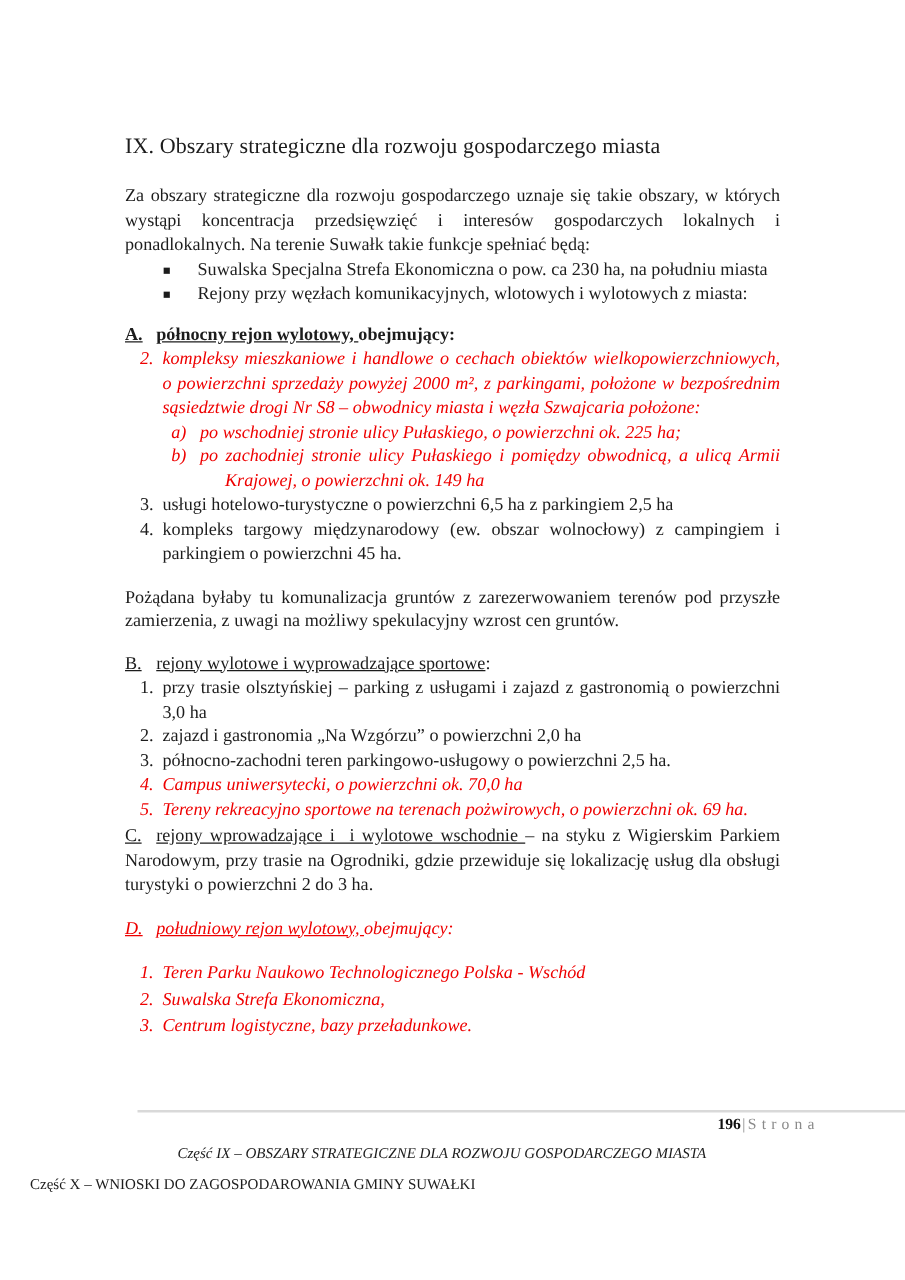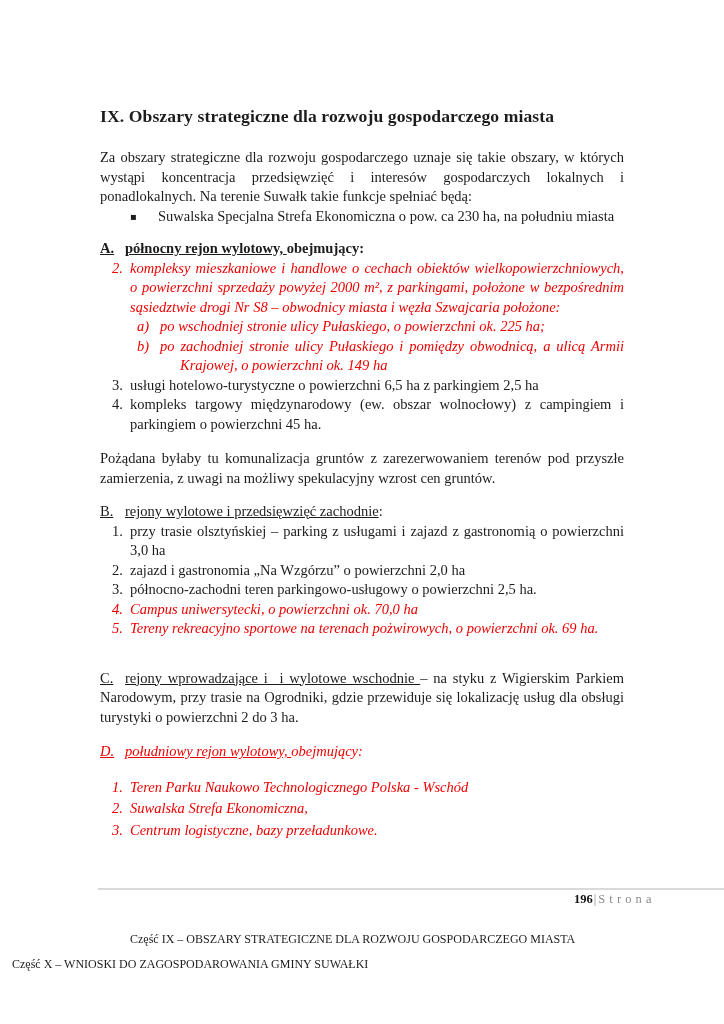--- a/index.html
+++ b/index.html
@@ -15,78 +15,79 @@
     width:724px;height:1024px;
     background:#ffffff;
     overflow:hidden;
     font-family:"Liberation Serif","DejaVu Serif",serif;
     font-size:14.5px;line-height:19.5px;
     color:var(--text);
   }
   .content{position:absolute;left:100px;top:104px;width:524px;}
   h1.title{
     font-size:17.6px;line-height:24px;
-    margin:0 0 20px 0;font-weight:bold;letter-spacing:.1px;
+    margin:0 0 20px 0;font-weight:normal;letter-spacing:.1px;
   }
   p{margin:0;}
   .justify{text-align:justify;}
   
   .bullet{padding-left:58px;text-indent:-28px;}
   .bullet .marker{display:inline-block;width:28px;text-indent:0;font-size:10px;vertical-align:1px;font-family:"DejaVu Sans",sans-serif;}
   
   .sec{margin:0;}
   .sec-a{margin-top:13px;font-weight:bold;}
   .sec-b{margin-top:14px;}
-  .sec-c{margin-top:30px;}
+  .sec-c{margin-top:2px;}
   .sec-d{margin-top:15px;}
   .sec-label{display:inline-block;width:25px;text-indent:0;}
   .u{text-decoration:underline;}
   
   .li{padding-left:30px;text-indent:-18px;}
   .li .marker{display:inline-block;width:18px;text-indent:0;}
   .li.sub{padding-left:80px;text-indent:-43px;}
   .li.sub .marker{width:23px;}
   .red{color:var(--red);}
   .it{font-style:italic;}
   .note{margin-top:15px;}
   .d-list{margin-top:15px;}
   .d-list .li{line-height:21.5px;}
   
-  .footer{position:absolute;left:0;right:0;top:888px;}
+  .footer{position:absolute;left:12px;right:0;top:888px;}
   .footer-rule{margin-left:98px;border-top:2px solid var(--rule);height:0;}
   .pageno{ text-align:right;padding-right:72px;font-size:12.5px;line-height:16px;margin-top:1px;}
   .pageno .num{font-weight:bold;color:#111;}
   .pageno .sep{color:var(--footer-gray);padding:0 2px 0 1px;}
   .pageno .word{color:var(--footer-gray);letter-spacing:.5px;}
   .fline{margin-left:130px;font-size:12px;line-height:16px;}
-  .fline1{margin-top:24px;}
+  .fline1{margin-top:7px;font-style:italic;}
   .fline2{margin-top:9px;margin-left:12px;}
 </style>
 </head>
 <body>
 
 <div class="page">
   <div class="content">
 
     <h1 class="title">IX. Obszary strategiczne dla rozwoju gospodarczego miasta</h1>
 
     <p class="justify">Za obszary strategiczne dla rozwoju gospodarczego uznaje się takie obszary, w których wystąpi koncentracja przedsięwzięć i interesów gospodarczych lokalnych i ponadlokalnych. Na terenie Suwałk takie funkcje spełniać będą:</p>
 
     <div class="bullet"><span class="marker">▪</span><span>Suwalska Specjalna Strefa Ekonomiczna o pow. ca 230 ha, na południu miasta</span></div>
+    <div class="bullet"><span class="marker">▪</span><span>Rejony przy węzłach komunikacyjnych, wlotowych i wylotowych z miasta:</span></div>
 
     <p class="sec sec-a"><span class="sec-label"><span class="u">A.</span></span><span class="u">północny rejon wylotowy,&nbsp;</span><span>obejmujący:</span></p>
     <div class="li justify red it"><span class="marker">2.</span><span>kompleksy mieszkaniowe i handlowe o cechach obiektów wielkopowierzchniowych, o powierzchni sprzedaży powyżej 2000 m², z parkingami, położone w bezpośrednim sąsiedztwie drogi Nr S8 – obwodnicy miasta i węzła Szwajcaria położone:</span></div>
     <div class="li sub justify red it"><span class="marker">a)</span><span>po wschodniej stronie ulicy Pułaskiego, o powierzchni ok. 225 ha;</span></div>
     <div class="li sub justify red it"><span class="marker">b)</span><span>po zachodniej stronie ulicy Pułaskiego i pomiędzy obwodnicą, a ulicą Armii Krajowej, o powierzchni ok. 149 ha</span></div>
     <div class="li justify"><span class="marker">3.</span><span>usługi hotelowo-turystyczne o powierzchni 6,5 ha z parkingiem 2,5 ha</span></div>
     <div class="li justify"><span class="marker">4.</span><span>kompleks targowy międzynarodowy (ew. obszar wolnocłowy) z campingiem i parkingiem o powierzchni 45 ha.</span></div>
 
     <p class="justify note">Pożądana byłaby tu komunalizacja gruntów z zarezerwowaniem terenów pod przyszłe zamierzenia, z uwagi na możliwy spekulacyjny wzrost cen gruntów.</p>
 
-    <p class="sec sec-b"><span class="sec-label"><span class="u">B.</span></span><span class="u">rejony wylotowe i przedsięwzięć zachodnie</span><span>:</span></p>
+    <p class="sec sec-b"><span class="sec-label"><span class="u">B.</span></span><span class="u">rejony wylotowe i wyprowadzające sportowe</span><span>:</span></p>
     <div class="li justify"><span class="marker">1.</span><span>przy trasie olsztyńskiej – parking z usługami i zajazd z gastronomią o powierzchni 3,0 ha</span></div>
     <div class="li justify"><span class="marker">2.</span><span>zajazd i gastronomia „Na Wzgórzu” o powierzchni 2,0 ha</span></div>
     <div class="li justify"><span class="marker">3.</span><span>północno-zachodni teren parkingowo-usługowy o powierzchni 2,5 ha.</span></div>
     <div class="li justify red it"><span class="marker">4.</span><span>Campus uniwersytecki, o powierzchni ok. 70,0 ha</span></div>
     <div class="li justify red it"><span class="marker">5.</span><span>Tereny rekreacyjno sportowe na terenach pożwirowych, o powierzchni ok. 69 ha.</span></div>
 
     <p class="sec sec-c justify"><span class="sec-label"><span class="u">C.</span></span><span class="u">rejony wprowadzające i &nbsp;i wylotowe wschodnie&nbsp;</span><span>– na styku z Wigierskim Parkiem Narodowym, przy trasie na Ogrodniki, gdzie przewiduje się lokalizację usług dla obsługi turystyki o powierzchni 2 do 3 ha.</span></p>
 
     <p class="sec sec-d red it"><span class="sec-label"><span class="u">D.</span></span><span class="u">południowy rejon wylotowy,&nbsp;</span><span>obejmujący:</span></p>
     <div class="d-list">

